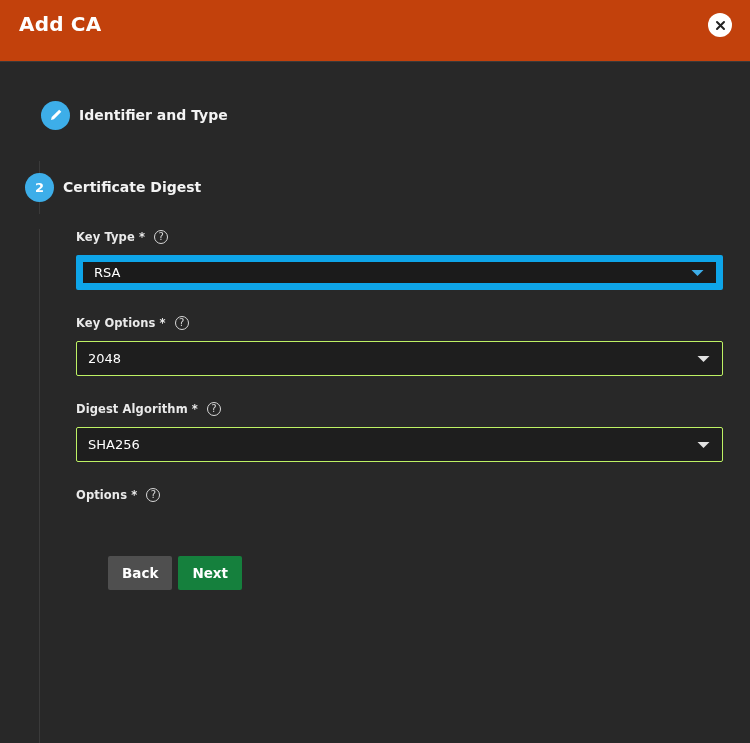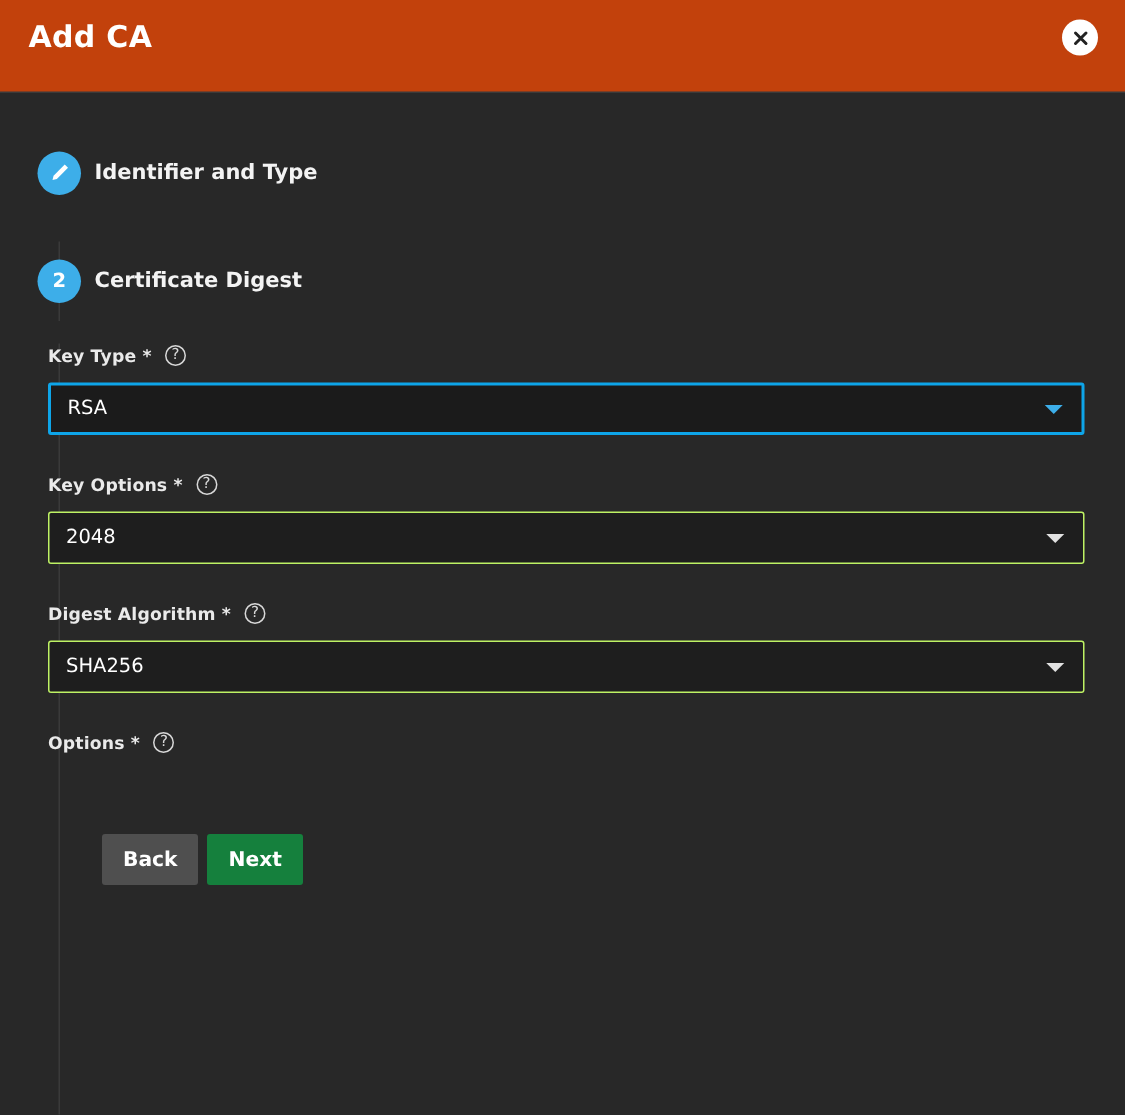--- a/index.html
+++ b/index.html
@@ -62,21 +62,21 @@
   }
   .step-line.seg-a { top: 62px; height: 53px; }
   .step-line.seg-b { top: 130px; height: 613px; }
 
   .step {
     position: relative;
     display: flex;
     align-items: center;
     height: 32px;
   }
-  .step.step-1 { margin-top: 37px; }
+  .step.step-1 { margin-top: 37px; margin-left: 16px; }
   .step.step-2 { margin-top: 40px; }
 
   .step-circle {
     position: absolute;
     left: 25px;
     width: 29px;
     height: 29px;
     border-radius: 50%;
     background: #3daee9;
     display: flex;
@@ -93,21 +93,21 @@
     position: absolute;
     left: 63px;
     font-size: 14px;
     font-weight: bold;
     color: #f3f3f3;
   }
 
   
   .form {
     position: relative;
-    padding-left: 32px;
+    padding-left: 76px;
     padding-right: 27px;
     padding-top: 26px;
   }
   .field { margin-bottom: 25px; }
   .field-label-row {
     display: flex;
     align-items: center;
     gap: 9px;
     margin-bottom: 10px;
     height: 16px;
@@ -139,21 +139,21 @@
     height: 35px;
     background: #1e1e1e;
     border: 1px solid #bef264;
     border-radius: 2px;
     box-sizing: border-box;
     display: flex;
     align-items: center;
     cursor: pointer;
   }
   .control.focused {
-    border: 2px solid #0ea5e9;
+    border: 7px solid #0ea5e9;
     background: #1b1b1b;
   }
   .control-value {
     padding-left: 11px;
     font-size: 13px;
     color: #ffffff;
   }
   .caret {
     position: absolute;
     right: 12px;
@@ -177,20 +177,21 @@
     cursor: pointer;
   }
   .clear-btn svg { display:block; }
 
   
   .actions {
     display: flex;
     gap: 6px;
     padding-left: 68px;
     margin-top: 53px;
+    margin-left: 40px;
   }
   .btn {
     min-width: 63px;
     height: 34px;
     border: none;
     border-radius: 2px;
     font-size: 13.5px;
     font-weight: bold;
     color: #ffffff;
     cursor: pointer;

